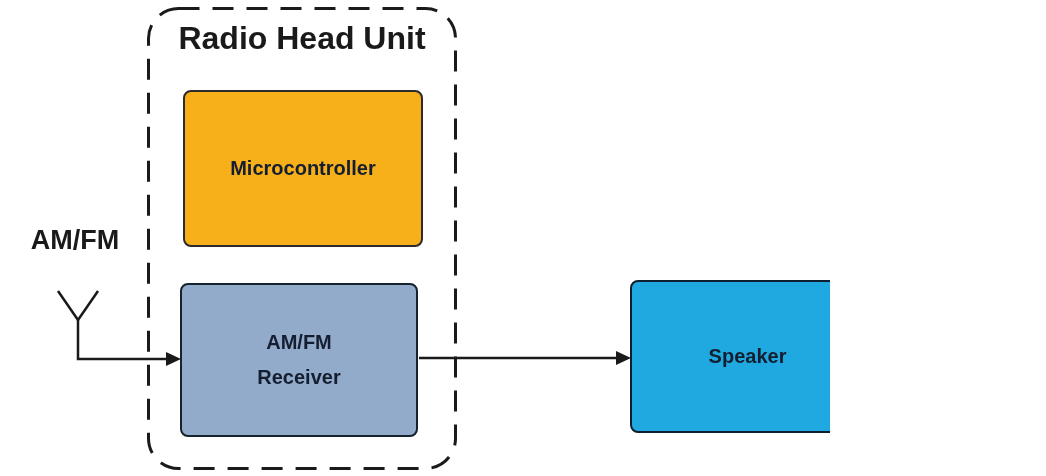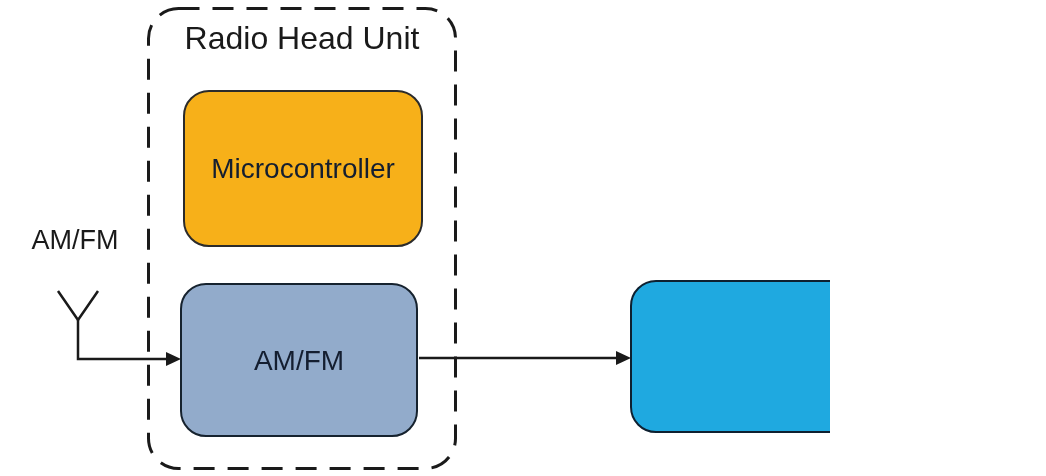--- a/index.html
+++ b/index.html
@@ -18,20 +18,21 @@
   html, body {
     background: var(--background);
     font-family: "Liberation Sans", sans-serif;
   }
   .canvas {
     position: relative;
     width: 830px;
     height: 476px;
     background: var(--background);
     overflow: hidden;
+    font-weight: bold;
   }
   .connectors {
     position: absolute;
     left: 0; top: 0;
     width: 1046px; height: 476px;
     pointer-events: none;
   }
   .connectors .stroke-line {
     stroke: var(--outline);
     stroke-width: 2.5;
@@ -61,22 +62,22 @@
     color: var(--outline);
     white-space: nowrap;
   }
   .node {
     position: absolute;
     display: flex;
     flex-direction: column;
     align-items: center;
     justify-content: center;
     text-align: left;
-    border-radius: 26px;
-    font-size: 28px;
+    border-radius: 8px;
+    font-size: 20px;
     line-height: 35px;
     color: var(--box-text);
   }
   .node-microcontroller {
     left: 36px; top: 83px;
     width: 240px; height: 157px;
     background: var(--microcontroller-fill);
     border: 2px solid var(--microcontroller-border);
   }
   .node-receiver {
@@ -145,24 +146,26 @@
 
   <div class="head-unit">
     <div class="head-unit-label">Radio Head Unit</div>
 
     <div class="node node-microcontroller">
       <span>Microcontroller</span>
     </div>
 
     <div class="node node-receiver">
       <span>AM/FM</span>
+      <span>Receiver</span>
     </div>
   </div>
 
   <div class="node node-amplifier">
+    <span>Speaker</span>
   </div>
 
   <div class="antenna-label">
     <div>AM/FM</div>
   </div>
 
   <div class="speakers-grid">
     <svg class="speaker-icon" width="55" height="44" viewBox="0 0 55 44" xmlns="http://www.w3.org/2000/svg">
       <polygon class="spk-stroke" points="1,13 13,13 29,2 29,42 13,31 1,31"></polygon>
       <line class="spk-stroke" x1="35" y1="14" x2="46" y2="5"></line>

